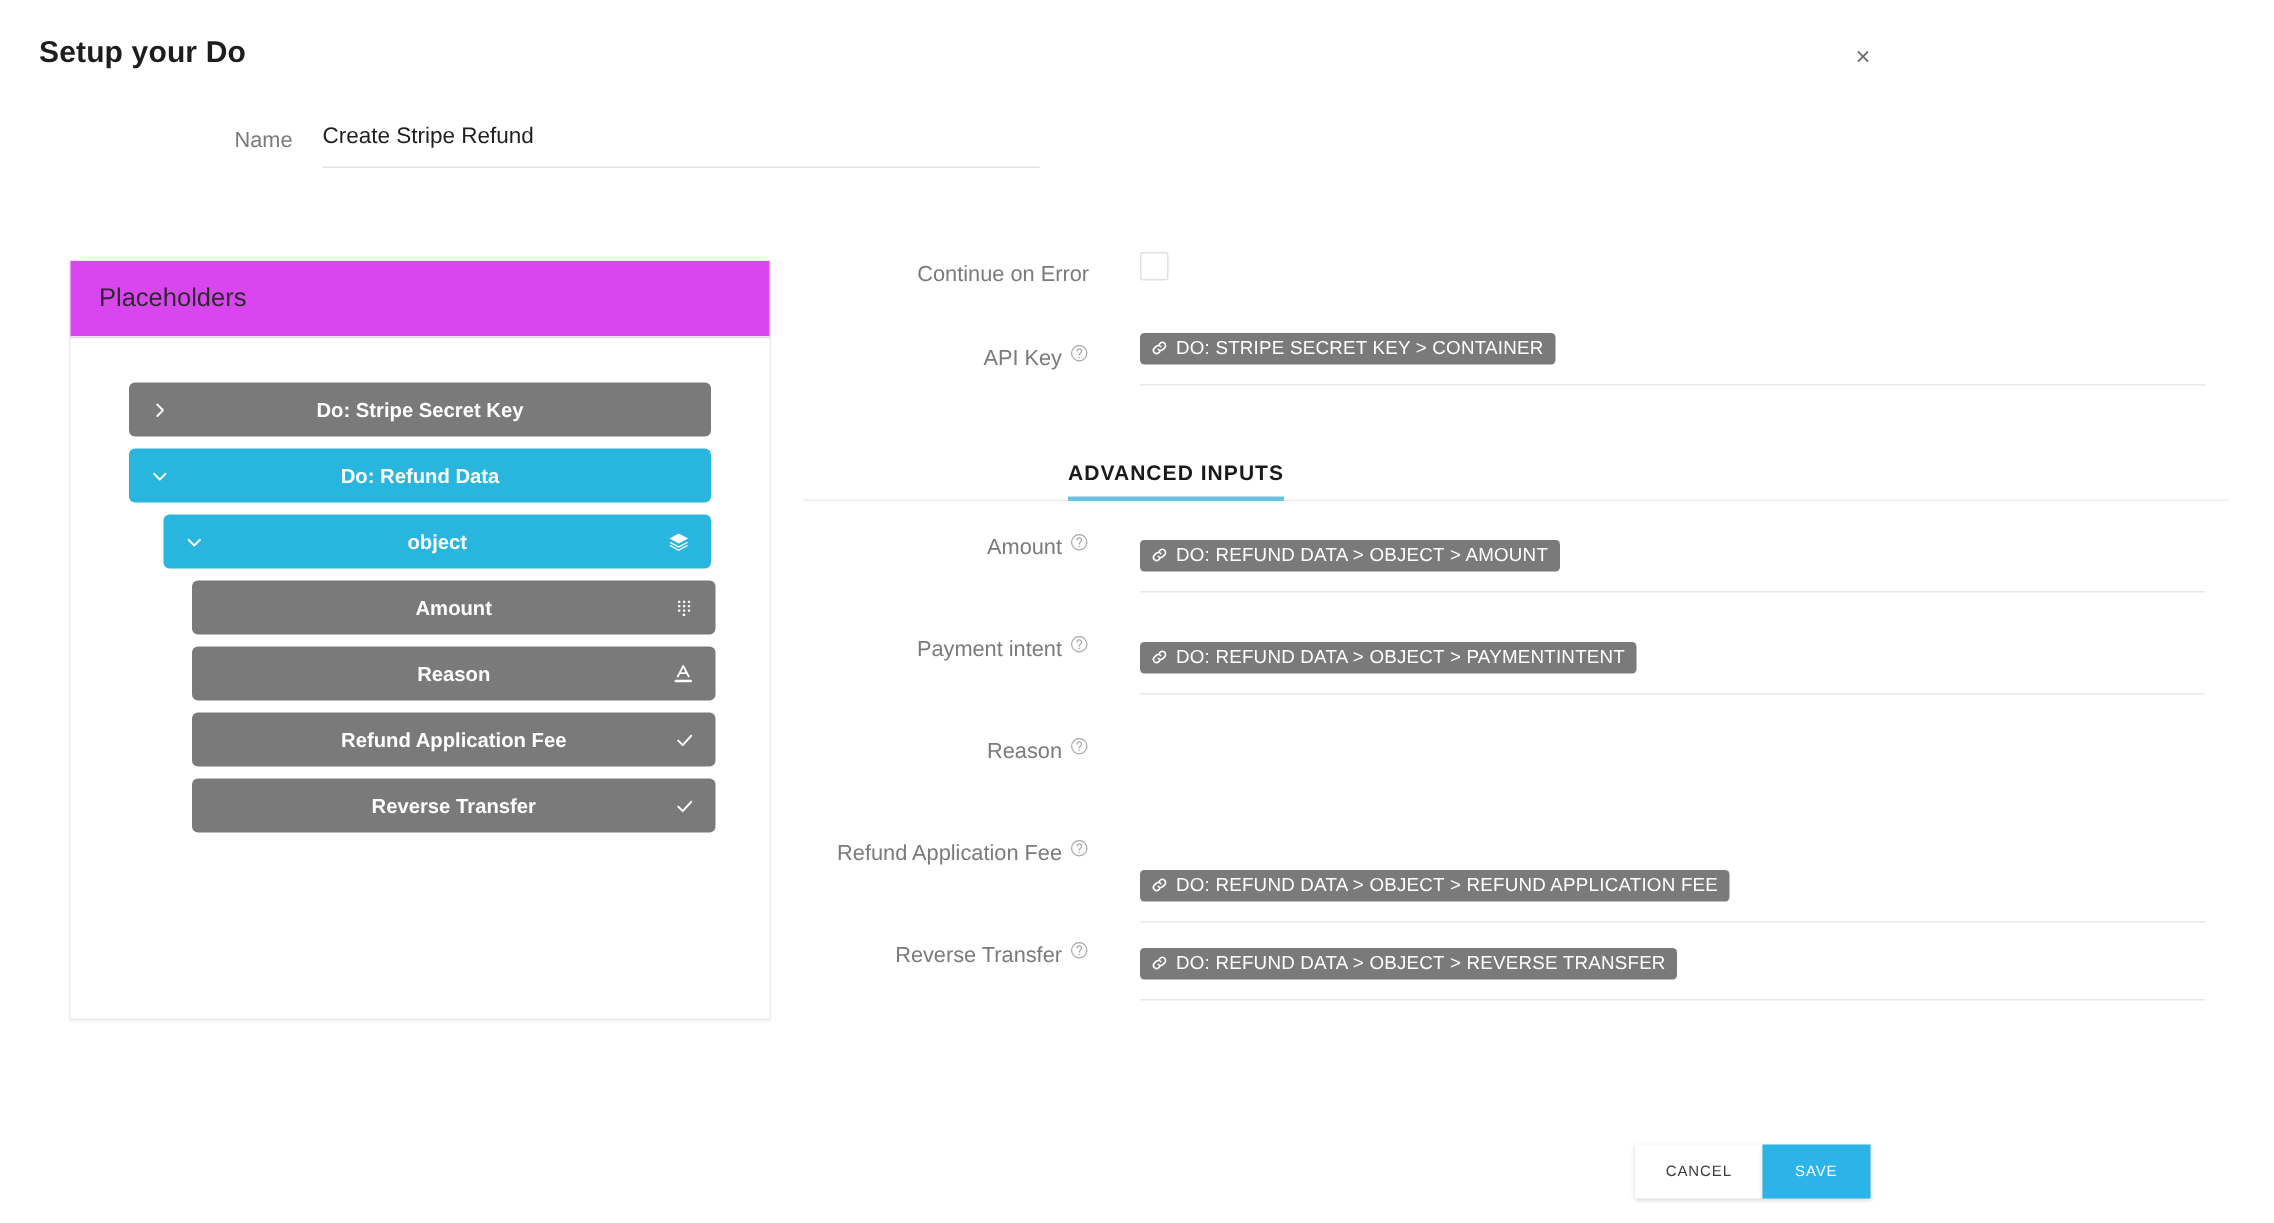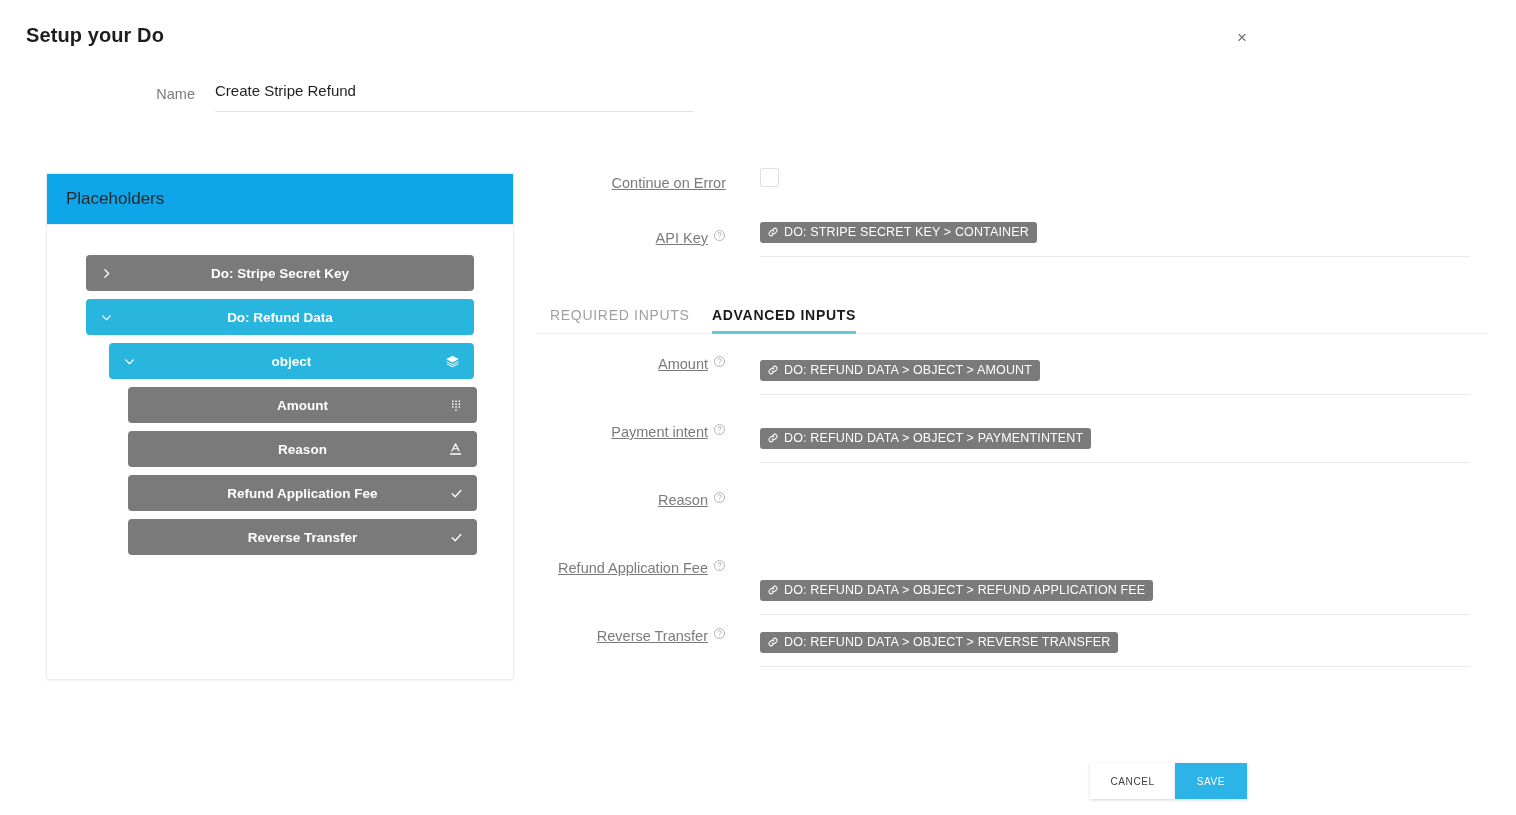--- a/index.html
+++ b/index.html
@@ -72,21 +72,21 @@
     position: absolute;
     left: 46px; top: 173px;
     width: 468px; height: 507px;
     background: #ffffff;
     border: 1px solid #ececec;
     border-radius: 2px;
     box-shadow: 0 1px 2px rgba(0,0,0,.05);
   }
   .ph-header {
     height: 51px;
-    background: #0ea5e9;
+    background: #d946ef;
     border-bottom: 1px solid #ededed;
     display: flex; align-items: center;
     padding-left: 19px;
   }
   .ph-header-title {
     font-size: 17px;
     color: #2a2a2a;
   }
   .ph-body {
     padding: 30px 0 0 0;
@@ -137,21 +137,20 @@
     height: 54px;
   }
   .form-row .lbl {
     position: absolute;
     left: 0; top: 5px;
     width: 190px;
     text-align: right;
     font-size: 14.5px;
     color: #7b7b7b;
     white-space: nowrap;
-    text-decoration: underline;
   }
   .help-icon {
     display: inline-block;
     vertical-align: 1px;
     margin-left: 5px;
     color: #a6a6a6;
   }
   .help-icon svg { display: block; }
   .ctrl {
     position: absolute;
@@ -360,21 +359,20 @@
                 <path d="M10.2 13.8a4.2 4.2 0 006.2.4l2.4-2.4a4.2 4.2 0 10-5.9-6l-1.4 1.3"></path>
                 <path d="M13.8 10.2a4.2 4.2 0 00-6.2-.4l-2.4 2.4a4.2 4.2 0 005.9 6l1.3-1.3"></path>
               </svg>
             </span>
             <span>DO: STRIPE SECRET KEY &gt; CONTAINER</span>
           </span></div>
       </div>
     </div>
 
   <div class="tabs" id="tabs">
-      <div class="tab inactive">REQUIRED INPUTS</div>
       <div class="tab active">ADVANCED INPUTS</div>
     </div>
 
   <div class="right" style="top:350px;" id="adv-fields">
       <div class="form-row" style="height: 68px;">
         <div class="lbl"><span>Amount</span><span class="help-icon"><svg viewBox="0 0 24 24" fill="none" stroke="currentColor" stroke-width="1.5" stroke-linecap="round" stroke-linejoin="round" width="13" height="13">
               <circle cx="12" cy="12" r="9.4"></circle>
               <path d="M9.4 9.2a2.7 2.7 0 115.2 1c0 1.8-2.6 2.1-2.6 4"></path>
               <circle cx="12" cy="17.3" r="0.9" fill="currentColor" stroke="none"></circle>
             </svg></span></div>

